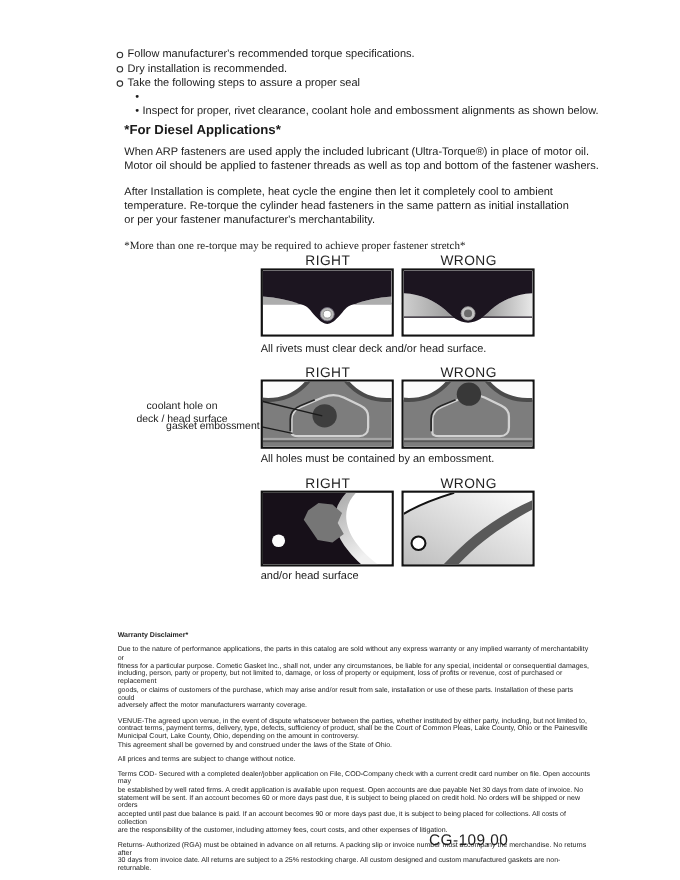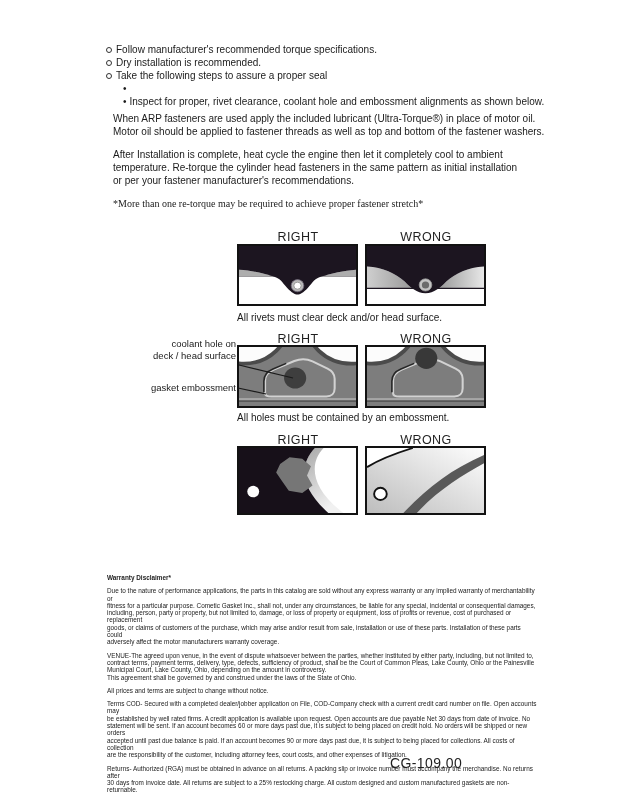--- a/index.html
+++ b/index.html
@@ -60,28 +60,29 @@
         <span class="dot">•</span>
       </div>
       <div class="subtip">
         <span class="dot">•</span>
         <span>Inspect for proper, rivet clearance, coolant hole and embossment alignments as shown below.</span>
       </div>
     </div>
   </div>
 
   <div class="diesel">
+    <h2>*For Diesel Applications*</h2>
     <div class="dpara">
         <div>When ARP fasteners are used apply the included lubricant (Ultra-Torque®) in place of motor oil.</div>
         <div>Motor oil should be applied to fastener threads as well as top and bottom of the fastener washers.</div>
       </div>
     <div class="dpara">
         <div>After Installation is complete, heat cycle the engine then let it completely cool to ambient</div>
         <div>temperature. Re-torque the cylinder head fasteners in the same pattern as initial installation</div>
-        <div>or per your fastener manufacturer's recommendations.</div>
+        <div>or per your fastener manufacturer's merchantability.</div>
       </div>
     <div class="note">*More than one re-torque may be required to achieve proper fastener stretch*</div>
   </div>
 
   <div class="diagrams">
 
     <div class="dlabel" style="left:237px;top:2px;">RIGHT</div>
     <div class="dlabel" style="left:365px;top:2px;">WRONG</div>
 
     <div class="panel" style="left:237px;top:16px;">
@@ -117,21 +118,21 @@
         <circle cx="74" cy="51" r="8" fill="#c4c4c4" stroke="#9a9a9a" stroke-width="1"></circle>
         <circle cx="74" cy="51" r="4.6" fill="#6b6b6b"></circle>
       </svg>
     </div>
 
     <div class="caption" style="top:84px;">All rivets must clear deck and/or head surface.</div>
 
     <div class="dlabel" style="left:237px;top:104px;">RIGHT</div>
     <div class="dlabel" style="left:365px;top:104px;">WRONG</div>
 
-    <div class="ann" style="top:110px;">
+    <div class="ann" style="top:136px;text-align:center;">
         <div>coolant hole on</div>
         <div>deck / head surface</div>
       </div>
     <div class="ann" style="top:154px;">gasket embossment</div>
 
     <div class="panel r2" style="left:237px;top:117px;">
       <svg viewBox="0 0 148 78" preserveAspectRatio="none">
         <rect x="0" y="0" width="148" height="78" fill="#7d7d7d"></rect>
         <circle cx="6" cy="-36" r="58" fill="#fcfcfc" stroke="#4b4b4b" stroke-width="5"></circle>
         <circle cx="142" cy="-36" r="58" fill="#fcfcfc" stroke="#4b4b4b" stroke-width="5"></circle>
@@ -187,20 +188,21 @@
         </defs>
         <rect x="0" y="0" width="148" height="85" fill="url(#g3w)"></rect>
         <path d="M0,0 H58 C36,7 16,15 0,25 Z" fill="#ffffff"></path>
         <path d="M58,0 C36,7 16,15 0,25" fill="none" stroke="#121212" stroke-width="2.4"></path>
         <path d="M148,9 C106,28 76,52 46,85 L63,85 C90,55 120,36 148,20 Z" fill="#595959"></path>
         <circle cx="17" cy="60" r="8" fill="#ffffff" stroke="#121212" stroke-width="2.4"></circle>
       </svg>
     </div>
 
     <div class="caption" style="top:290px;white-space:normal;line-height:12px;">
+        <div>and/or head surface</div>
       </div>
 
     <svg class="leads" width="618" height="318">
       <line x1="239" y1="137" x2="293" y2="150" stroke="#1a1a1a" stroke-width="1.2"></line>
       <line x1="238" y1="160" x2="266" y2="166" stroke="#1a1a1a" stroke-width="1.2"></line>
     </svg>
   </div>
 
   <div class="disclaimer">
     <div class="dh">Warranty Disclaimer*</div>

